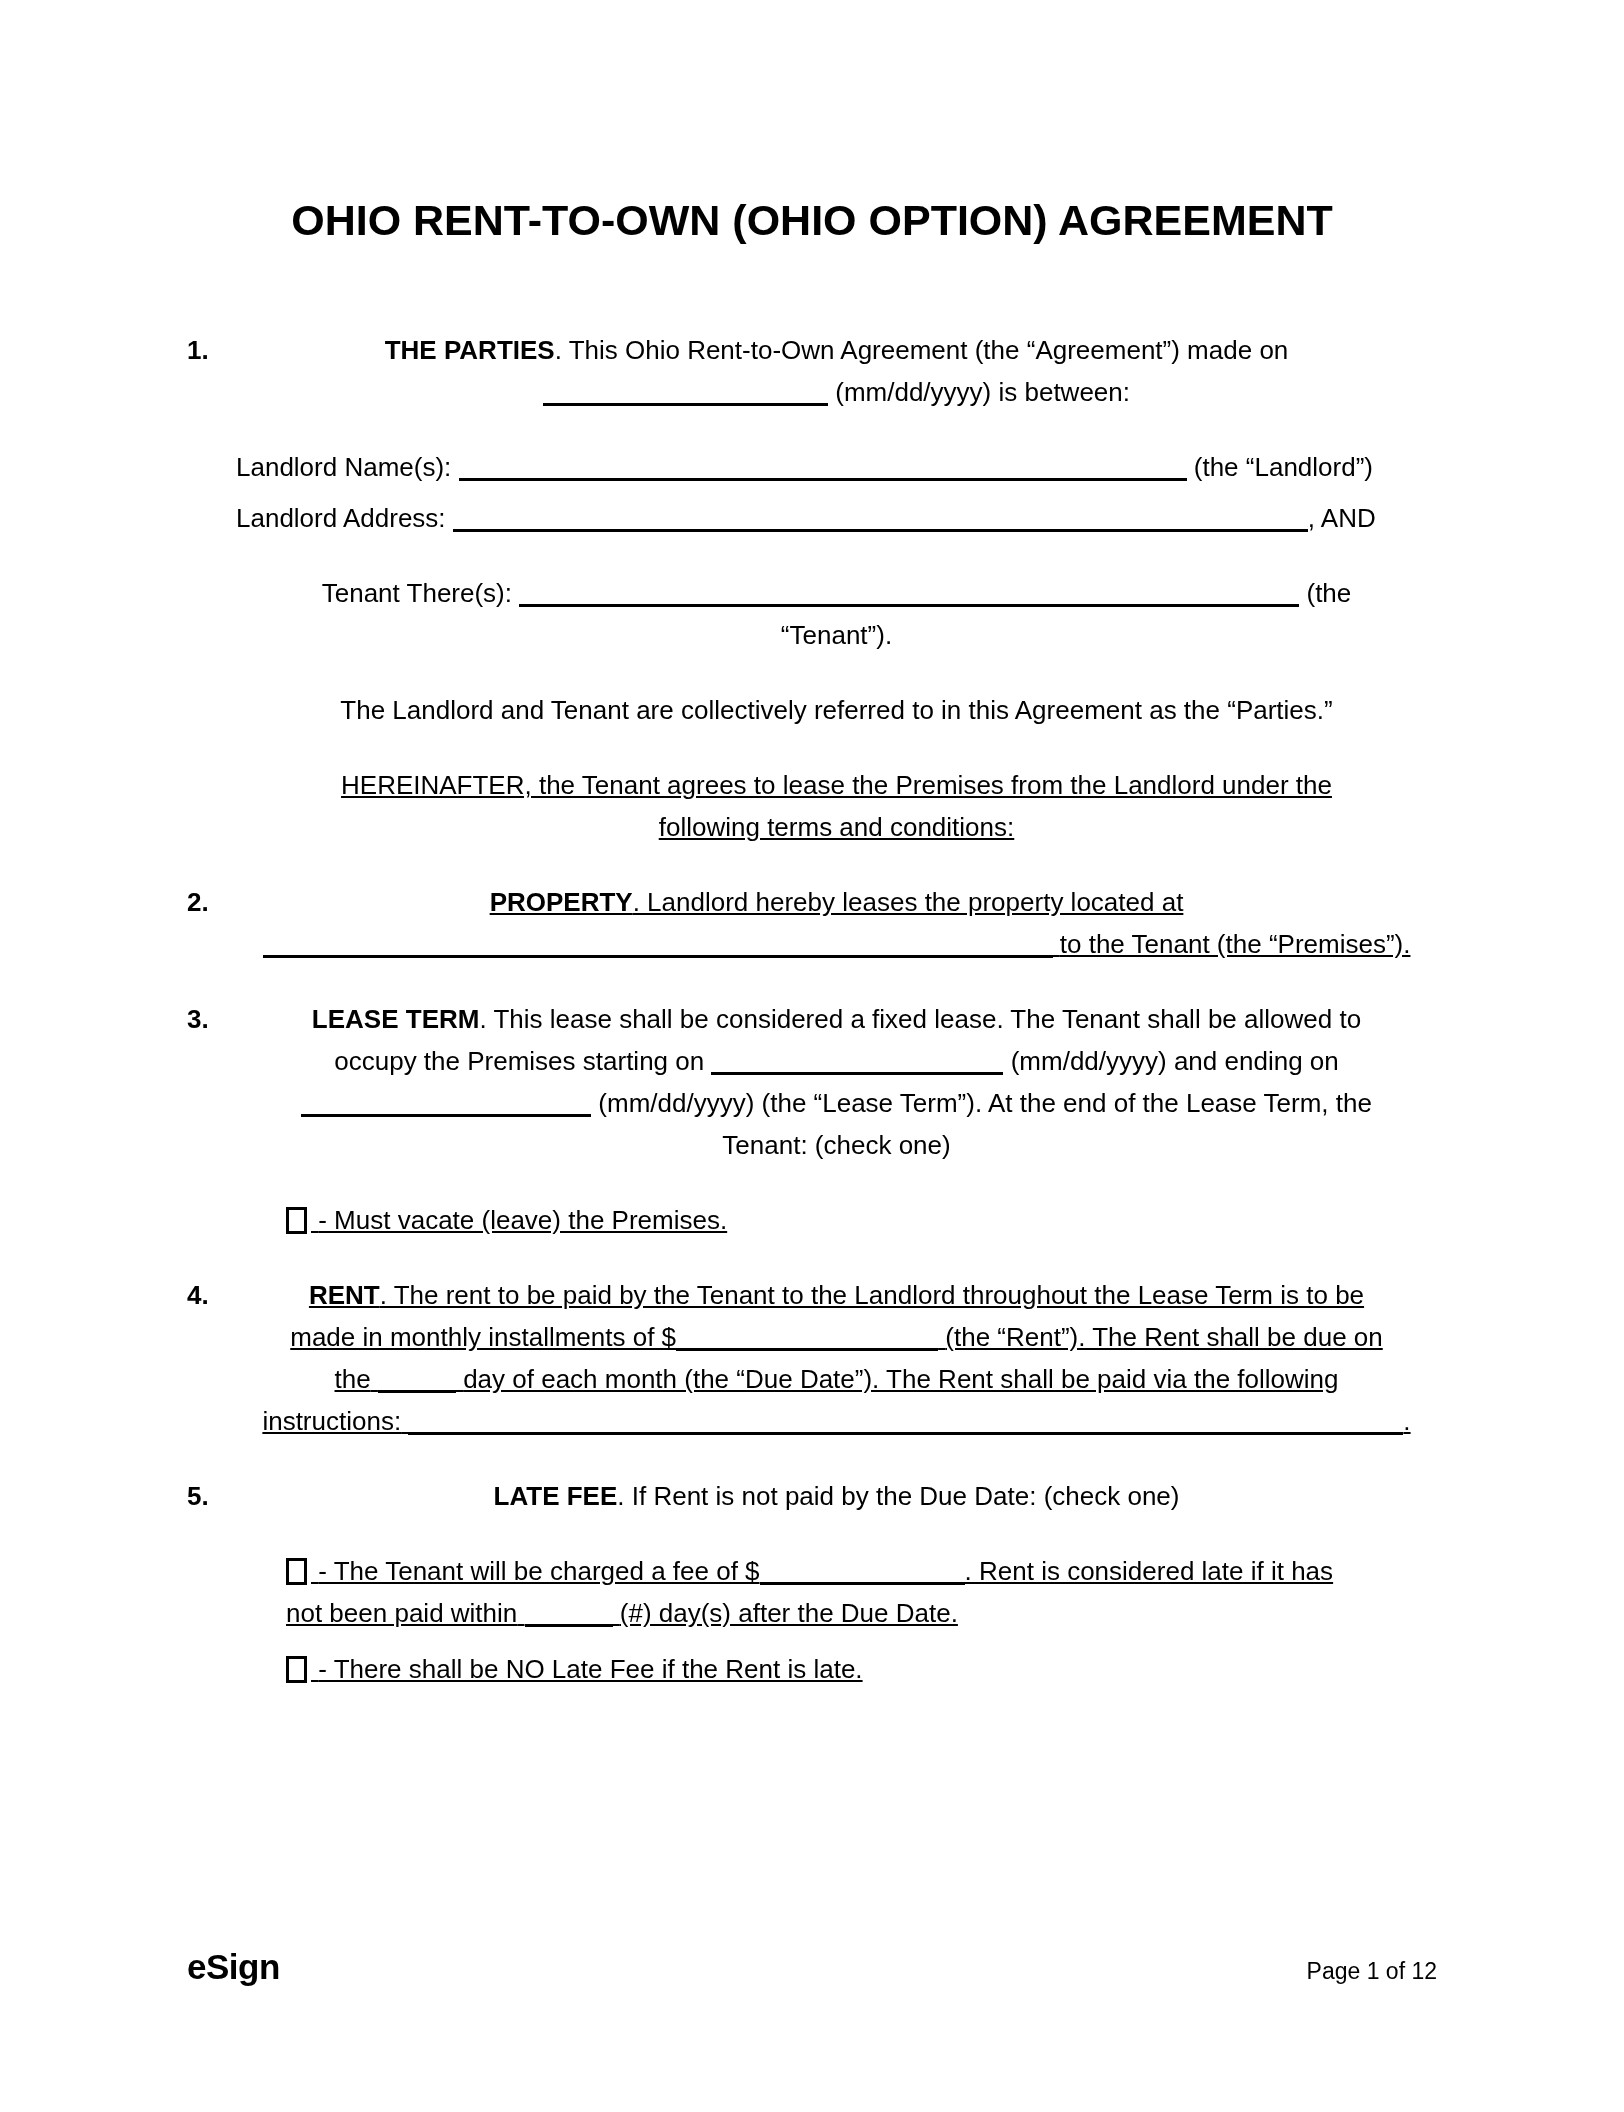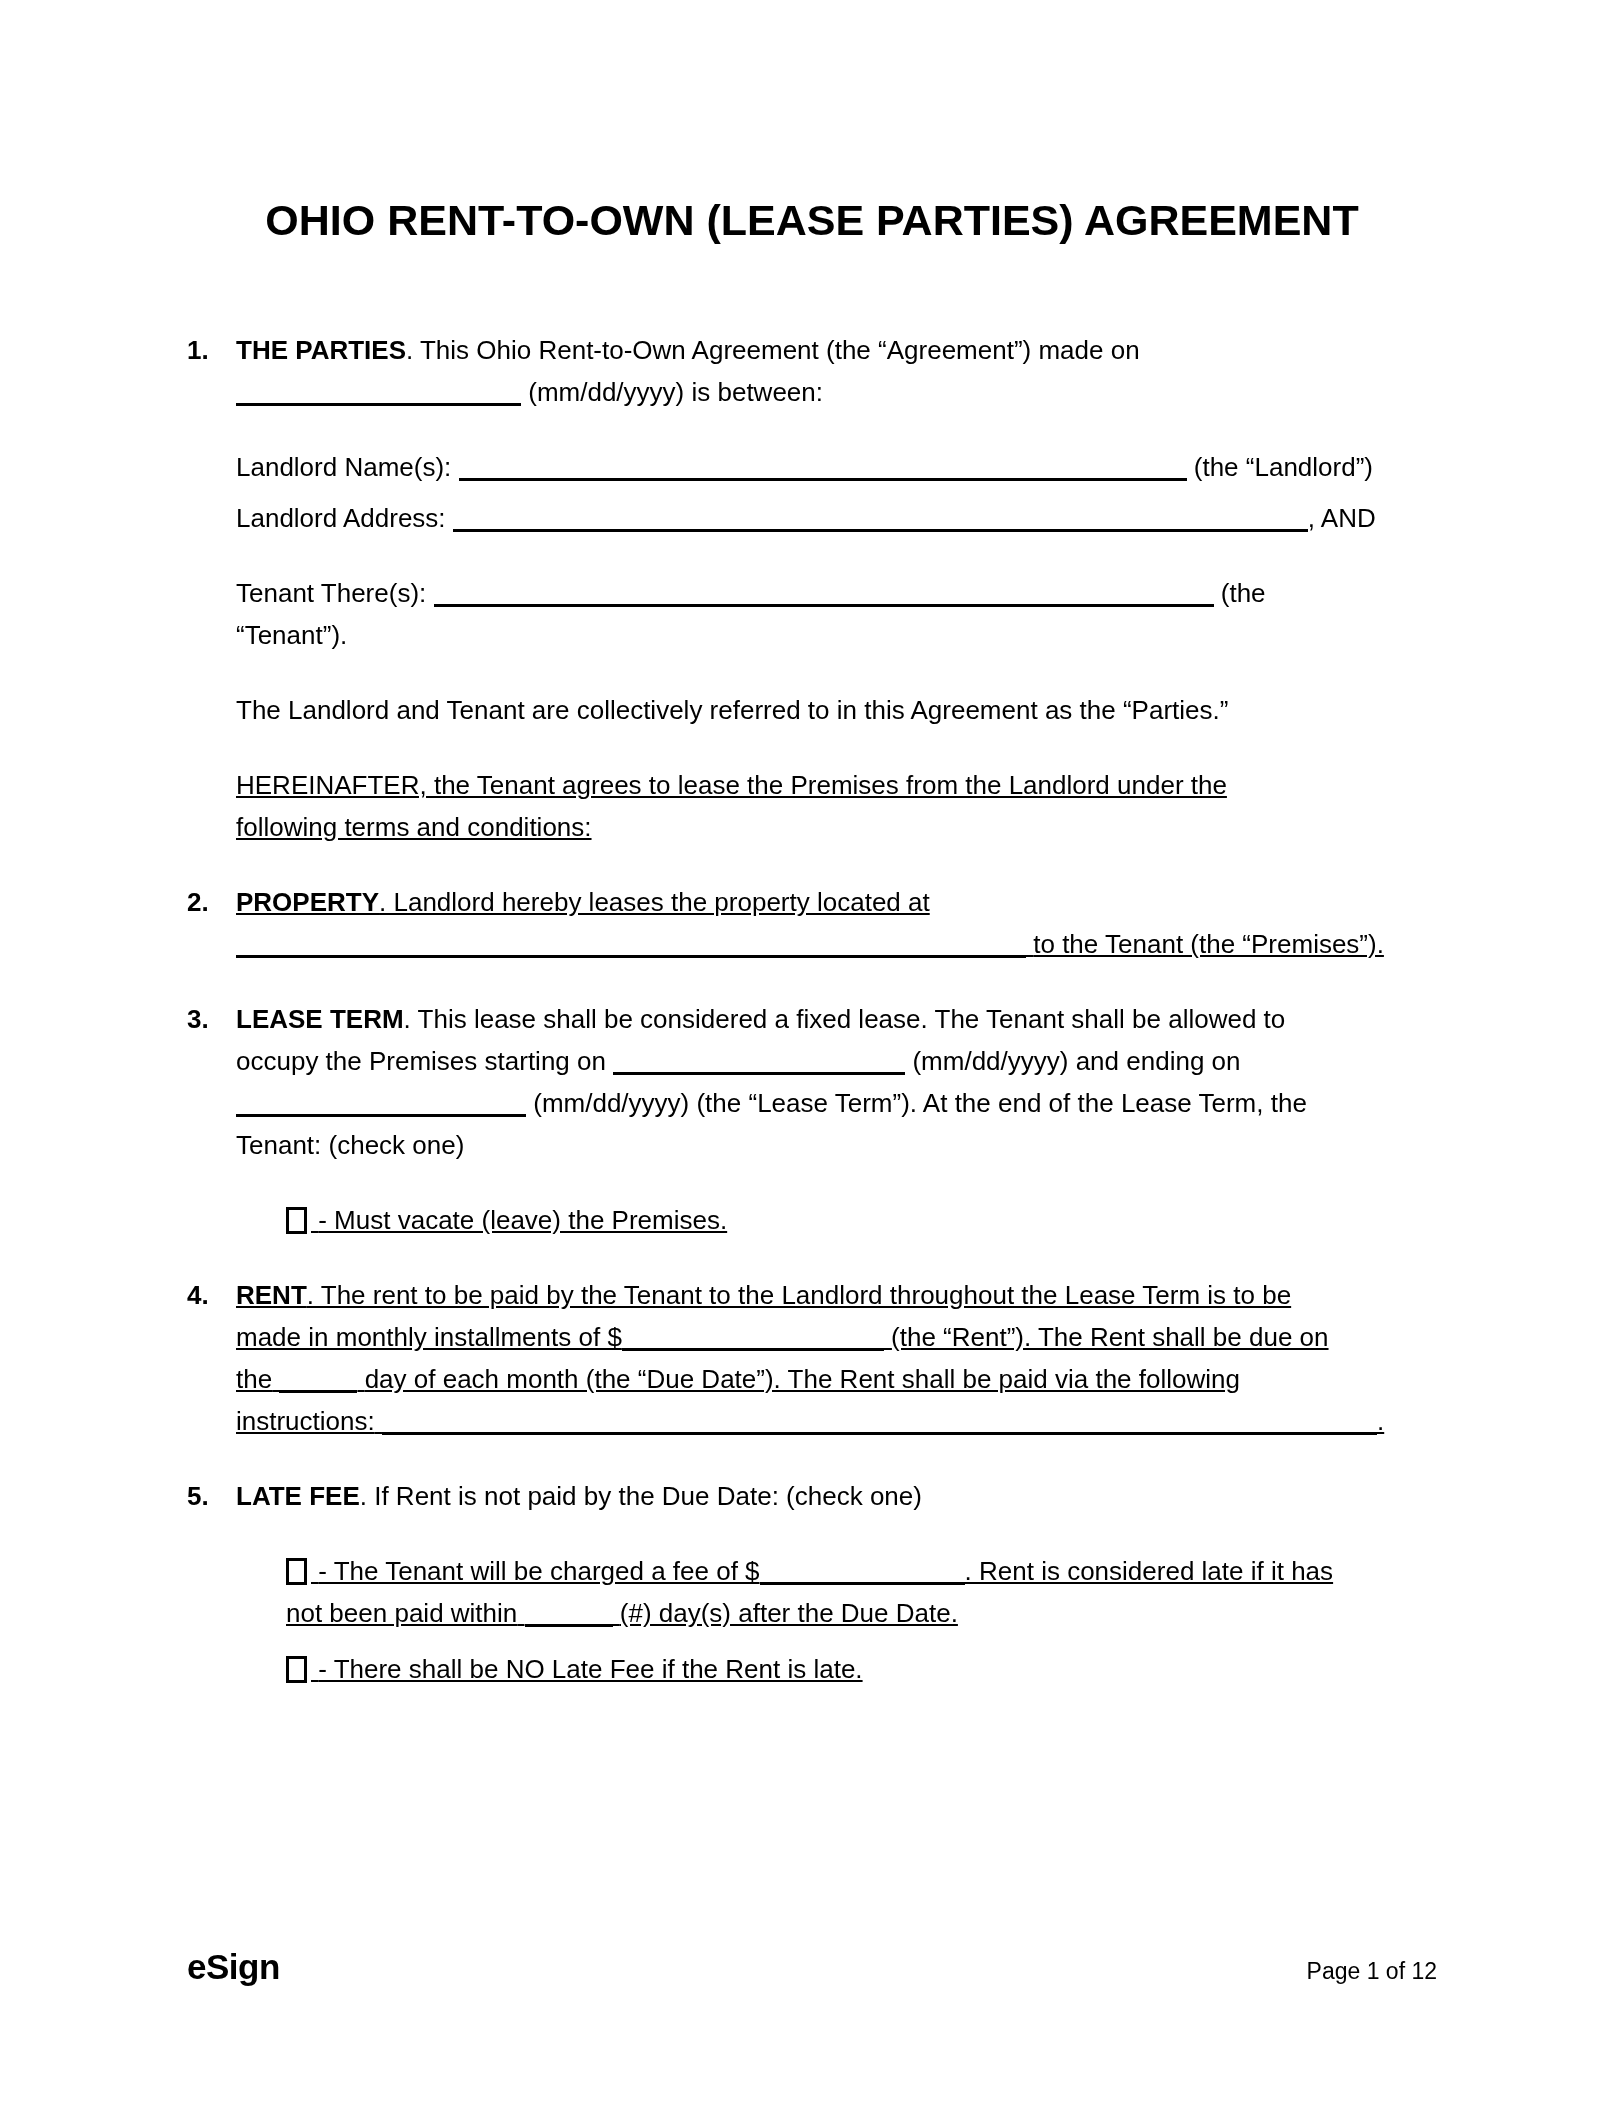--- a/index.html
+++ b/index.html
@@ -9,21 +9,21 @@
     font-family:"Liberation Sans",sans-serif;
     font-size:26px;line-height:42px;
     overflow:hidden;
   }
   .content{position:absolute;left:187px;top:197px;width:1250px;}
   .doc-title{font-size:43px;line-height:46px;font-weight:700;text-align:center;margin:0 0 86px 0;}
   .section{display:flex;margin:0 0 33px 0;}
   .sec-num{flex:0 0 49px;width:49px;font-weight:700;}
   .sec-body{flex:1;min-width:0;}
   .sec-body > :last-child{margin-bottom:0;text-decoration:underline;}
-  .para{margin:0 0 33px 0;}
+  .para{margin:0 0 33px 0;text-align:center;}
   .mb9{margin-bottom:9px;}
   .mb33{margin-bottom:33px;}
   b{font-weight:700;}
   .blank{
     display:inline-block;height:26px;
     border-bottom:3px solid #000;
     vertical-align:-5px;
   }
   .cb-group{margin:0 0 33px 0;}
   .cb-item{margin:0 0 14px 50px;}
@@ -39,21 +39,21 @@
   }
   .brand{font-weight:700;font-size:35px;letter-spacing:-0.5px;}
   .page-num{font-size:23px;}
 </style>
 </head>
 <body>
 
 <div class="page">
   <div class="content">
 
-    <div class="doc-title">OHIO RENT-TO-OWN (LEASE PARTIES) AGREEMENT</div>
+    <div class="doc-title">OHIO RENT-TO-OWN (OHIO OPTION) AGREEMENT</div>
 
     <div class="section">
       <div class="sec-num">1.</div>
       <div class="sec-body">
         <div class="para"><b>THE PARTIES</b><span>. This Ohio Rent-to-Own Agreement (the “Agreement”) made on</span><br><span class="blank" style="width:285px"></span> <span>(mm/dd/yyyy) is between:</span></div>
 
         <div class="mb9"><span>Landlord Name(s):</span> <span class="blank" style="width:728px"></span> <span>(the “Landlord”)</span></div>
 
         <div class="mb33"><span>Landlord Address:</span> <span class="blank" style="width:855px"></span><span>, AND</span></div>
 

